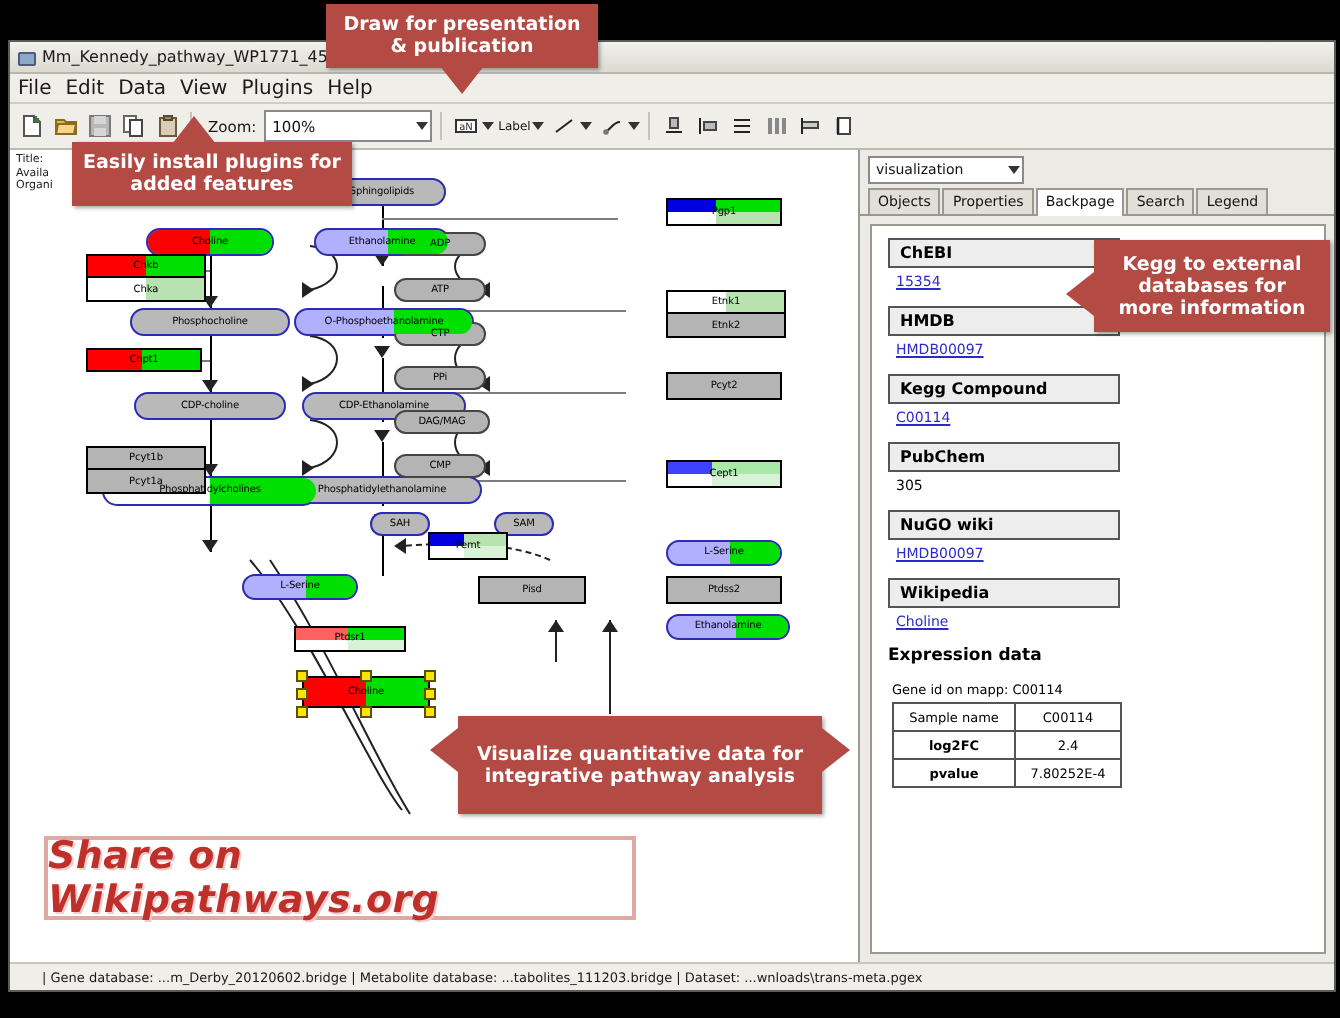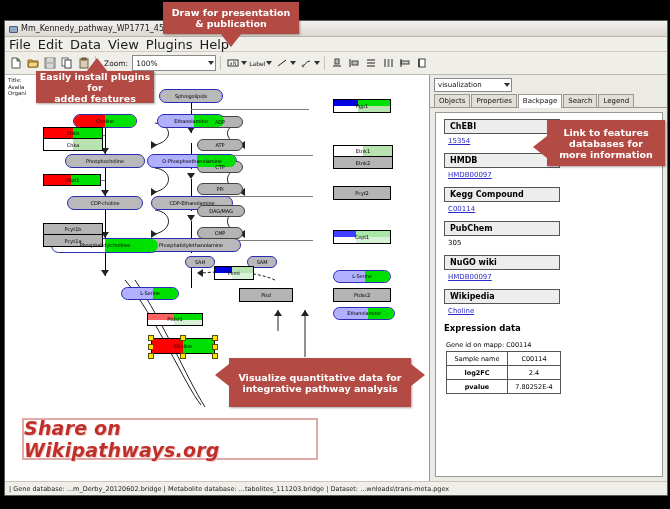--- a/index.html
+++ b/index.html
@@ -10,21 +10,21 @@
   .win{position:absolute;left:4px;top:20px;width:662px;height:474px;background:#eceae4;
        border:1px solid #5b5b5b;display:flex;flex-direction:column;overflow:hidden;}
   .titlebar{height:15px;background:linear-gradient(#f2f1ee,#dcd9d2);border-bottom:1px solid #b9b6ae;
             display:flex;align-items:center;padding:0 3px;}
   .titlebar .tb-ico{width:9px;height:9px;margin-right:4px;position:relative;}
   .titlebar .tb-ico:before{content:"";position:absolute;left:1px;top:2px;width:7px;height:5px;
             background:#8ea9c8;border:1px solid #4a5d76;border-radius:1px;}
   .tb-title{font-size:8px;color:#1a1a1a;white-space:nowrap;overflow:hidden;}
 
   .menubar{height:14px;background:#f0eee9;border-bottom:1px solid #cfccc4;display:flex;align-items:center;padding:0 4px;gap:7px;}
-  .menubar span{font-size:13px;color:#1c1c1c;}
+  .menubar span{font-size:10px;color:#1c1c1c;}
 
   .toolbar{height:22px;background:#f0eee9;border-bottom:1px solid #bdbab2;display:flex;align-items:center;padding:0 3px;gap:2px;}
   .tbtn{width:15px;height:15px;display:flex;align-items:center;justify-content:center;}
   .tbtn svg{display:block;}
   .tsep{width:1px;height:14px;background:#c6c3bb;margin:0 2px;}
   .zlabel{font-size:7.5px;color:#111;margin:0 2px 0 4px;}
   .zoomsel{width:78px;height:14px;background:#fff;border:1px solid #8a8a8a;display:flex;align-items:center;
            justify-content:space-between;font-size:7.5px;padding:0 1px 0 3px;color:#111;}
   .caret{width:0;height:0;border-left:3px solid transparent;border-right:3px solid transparent;border-top:4px solid #333;}
   .dd{display:flex;align-items:center;gap:1px;}
@@ -66,21 +66,21 @@
   .bptext{font-size:7px;color:#000;margin:0 0 8px 4px;}
   .bphead{font-size:8.5px;font-weight:bold;color:#000;margin:4px 0 8px 0;}
   .gidline{font-size:6.5px;color:#000;margin:0 0 2px 2px;}
   table.exp{border-collapse:collapse;margin-left:2px;}
   table.exp td{border:1px solid #555;font-size:6.5px;text-align:center;padding:2px 3px;color:#000;height:9px;}
   table.exp td.k{width:54px;font-weight:bold;}
   table.exp td.v{width:46px;}
   table.exp tr.hdr td{font-weight:normal;}
 
   
-  .statusbar{height:13px;background:#f0eee9;border-top:1px solid #c8c5bd;display:flex;align-items:center;padding:0 4px;}
+  .statusbar{height:13px;background:#f0eee9;border-top:1px solid #c8c5bd;display:flex;align-items:center;padding:0 16px;}
   .statusbar .txt{font-size:6.5px;color:#1a1a1a;white-space:nowrap;}
 
   
   .callout{position:absolute;background:#b34a44;color:#fff;font-weight:bold;text-align:center;
            box-shadow:1px 1px 2px rgba(0,0,0,.35);z-index:40;display:flex;align-items:center;justify-content:center;}
   .callout span{display:block;line-height:11px;}
   .arrow-down{position:absolute;width:0;height:0;border-left:11px solid transparent;border-right:11px solid transparent;
               border-top:14px solid #b34a44;z-index:40;}
   .arrow-up{position:absolute;width:0;height:0;border-left:11px solid transparent;border-right:11px solid transparent;
             border-bottom:14px solid #b34a44;z-index:40;}
@@ -522,31 +522,31 @@
   </div>
 
   <div class="callout" style="left:163px;top:2px;width:136px;height:32px;font-size:9.5px;">
     <div>
       <span>Draw for presentation</span>
       <span>&amp; publication</span>
     </div>
   </div>
   <div class="arrow-down" style="left:220px;top:33px;"></div>
 
-  <div class="callout" style="left:36px;top:71px;width:118px;height:32px;font-size:9.5px;">
+  <div class="callout" style="left:36px;top:71px;width:140px;height:32px;font-size:9.5px;">
     <div>
       <span>Easily install plugins for</span>
       <span>added features</span>
     </div>
   </div>
   <div class="arrow-up" style="left:86px;top:58px;"></div>
 
   <div class="callout" style="left:547px;top:120px;width:118px;height:46px;font-size:9.5px;">
     <div>
-      <span>Link  to features</span>
+      <span>Kegg  to external</span>
       <span>databases  for</span>
       <span>more information</span>
     </div>
   </div>
   <div class="arrow-left" style="left:533px;top:136px;"></div>
 
   <div class="callout" style="left:229px;top:358px;width:182px;height:49px;font-size:9.5px;">
     <div>
       <span>Visualize quantitative data  for</span>
       <span>integrative pathway analysis</span>

